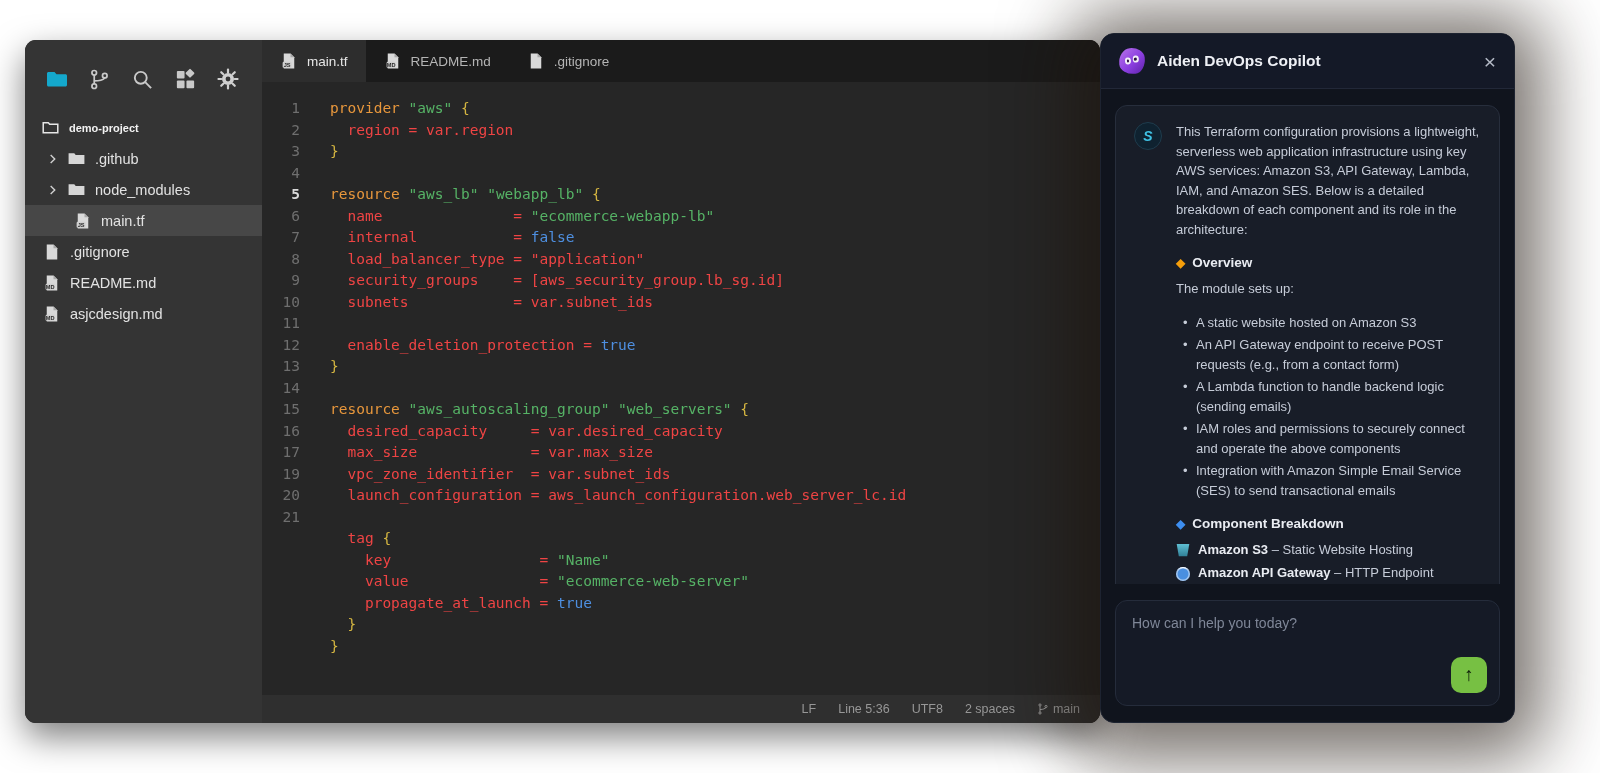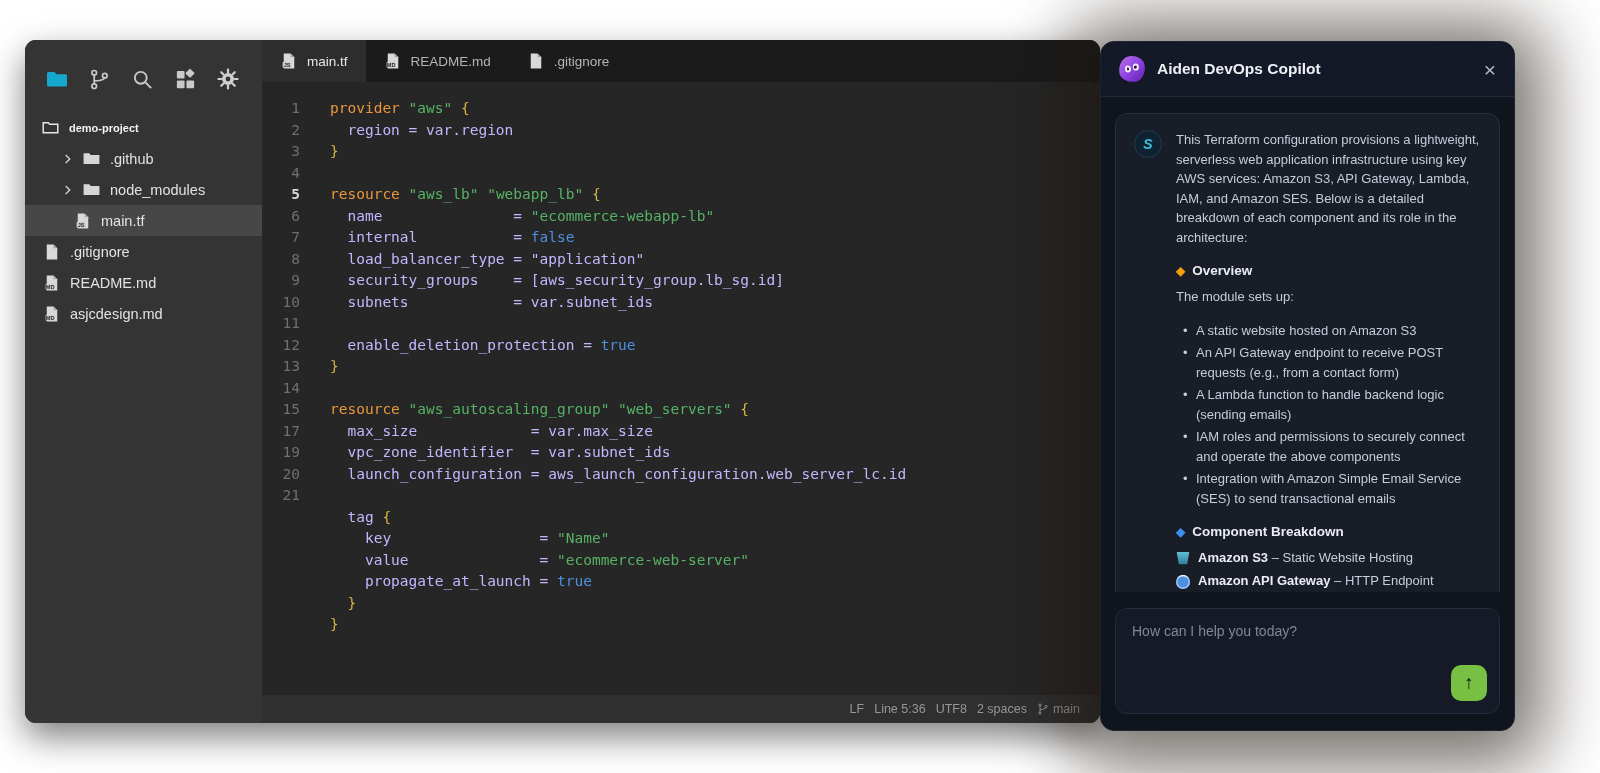--- a/index.html
+++ b/index.html
@@ -15,41 +15,41 @@
   .ide-title{margin-left:24px;font-size:15px;font-weight:bold;color:#bfbfbf;letter-spacing:.5px;}
   .activity{display:flex;align-items:center;justify-content:space-between;padding:24px 22px 0 20px;height:30px;}
   .activity .aicon{width:24px;height:24px;display:inline-flex;align-items:center;justify-content:center;cursor:pointer;}
   .tree{margin-top:18px;font-size:14.5px;color:#e2e2e2;}
   .trow{display:flex;align-items:center;height:31px;white-space:nowrap;cursor:pointer;}
   .trow.selected{background:#474747;}
   .trow .chev{width:14px;display:inline-flex;justify-content:center;margin-right:7px;flex:none;}
   .trow .ticon{display:inline-flex;align-items:center;justify-content:center;margin-right:9px;flex:none;}
   .trow .tlabel{overflow:hidden;text-overflow:ellipsis;}
   .trow.root{padding-left:16px;font-weight:bold;font-size:11px;color:#f2f2f2;}
-  .trow.folder{padding-left:36px;}
+  .trow.folder{padding-left:21px;}
   .trow.file-nested{padding-left:49px;}
   .trow.file{padding-left:18px;}
 
   .editor{flex:1;display:flex;flex-direction:column;background:#262626;min-width:0;}
   .tabbar{height:42px;background:#1b1b1b;display:flex;flex:none;}
   .tab{display:flex;align-items:center;gap:9px;padding:0 18px;font-size:13.5px;color:#b5b5b5;cursor:pointer;}
   .tab.active{background:#2d2d2d;color:#e6e6e6;}
   .code{flex:1;padding-top:16px;overflow:hidden;font-family:"DejaVu Sans Mono",monospace;font-size:14.5px;line-height:21.5px;}
   .code-row{display:flex;height:21.5px;}
   .gutter{width:38px;flex:none;text-align:right;color:#6f6f6f;user-select:none;}
   .gutter.active{color:#dadada;font-weight:bold;}
   .code-line{padding-left:30px;white-space:pre;color:#d2d4d2;}
   .tok-k{color:#e8973c;}  .tok-s{color:#56b366;}  .tok-y{color:#d4b541;}
-  .tok-p{color:#c4b5fd;}  .tok-b{color:#4e8fe0;}
+  .tok-p{color:#ef4444;}  .tok-b{color:#4e8fe0;}
   .statusbar{height:28px;background:#2f2f2f;flex:none;display:flex;align-items:center;justify-content:flex-end;
-    gap:10px;padding-right:20px;font-size:12.5px;color:#979797;}
+    gap:22px;padding-right:20px;font-size:12.5px;color:#979797;}
   .sitem{display:inline-flex;align-items:center;gap:4px;}
 
   
-  .copilot{position:absolute;left:1100px;top:41px;width:413px;height:688px;border-radius:14px;
+  .copilot{position:absolute;left:1100px;top:33px;width:413px;height:688px;border-radius:14px;
     background:#10141d;box-shadow:0 8px 70px 28px rgba(28,18,10,.6);display:flex;flex-direction:column;z-index:5;overflow:hidden;
     border:1px solid #1d2330;}
   .cp-header{height:54px;flex:none;display:flex;align-items:center;padding:0 18px;background:#141927;border-bottom:1px solid #222838;}
   .mascot{width:26px;height:26px;flex:none;position:relative;border-radius:46% 54% 42% 58%/58% 42% 58% 42%;
     background:linear-gradient(140deg,#b06ae8 10%,#8b3fe0 55%,#5d21a8 100%);transform:rotate(-6deg);}
   .mascot .eye{position:absolute;width:6px;height:7px;background:#f3eef8;border-radius:50%;}
   .mascot .eye::after{content:"";position:absolute;left:1.6px;top:2.4px;width:2.6px;height:2.6px;background:#2a1140;border-radius:50%;}
   .mascot .eye.l{left:6px;top:9px;} .mascot .eye.r{left:13.5px;top:8px;}
   .cp-title{margin-left:12px;font-size:15.5px;font-weight:bold;color:#eef0f5;}
   .cp-close{margin-left:auto;font-size:21px;color:#b4bac6;cursor:pointer;line-height:1;}
@@ -309,20 +309,24 @@
           </div>
           <div class="code-row">
             <span class="gutter">14</span>
             <span class="code-line"></span>
           </div>
           <div class="code-row">
             <span class="gutter">15</span>
             <span class="code-line"><span class="tok-k">resource</span><span class="tok-p"> </span><span class="tok-s">"aws_autoscaling_group"</span><span class="tok-p"> </span><span class="tok-s">"web_servers"</span><span class="tok-p"> </span><span class="tok-y">{</span></span>
           </div>
           <div class="code-row">
+            <span class="gutter">16</span>
+            <span class="code-line"><span class="tok-p">  desired_capacity     = var.desired_capacity</span></span>
+          </div>
+          <div class="code-row">
             <span class="gutter">17</span>
             <span class="code-line"><span class="tok-p">  max_size             = var.max_size</span></span>
           </div>
           <div class="code-row">
             <span class="gutter">19</span>
             <span class="code-line"><span class="tok-p">  vpc_zone_identifier  = var.subnet_ids</span></span>
           </div>
           <div class="code-row">
             <span class="gutter">20</span>
             <span class="code-line"><span class="tok-p">  launch_configuration = aws_launch_configuration.web_server_lc.id</span></span>

